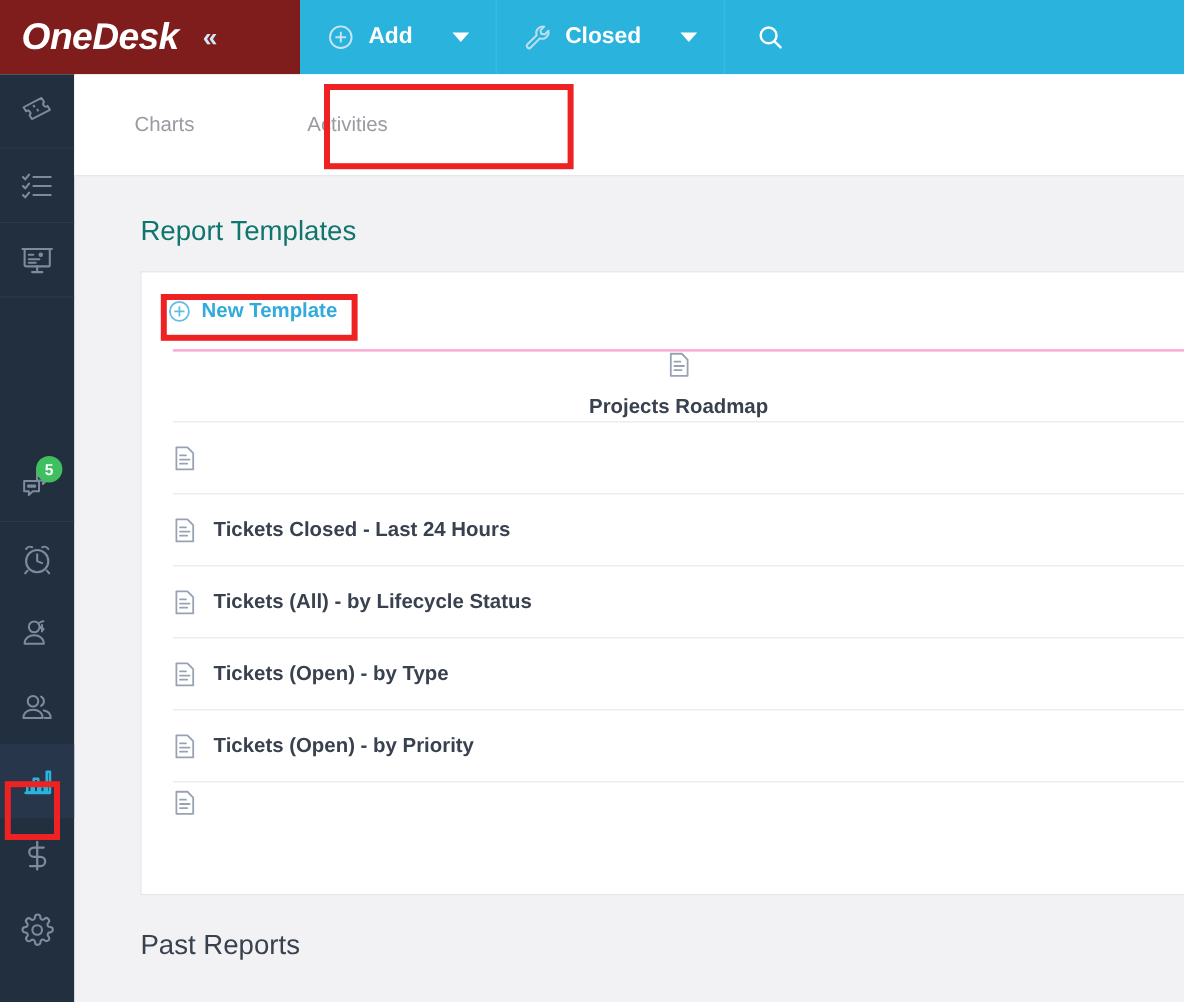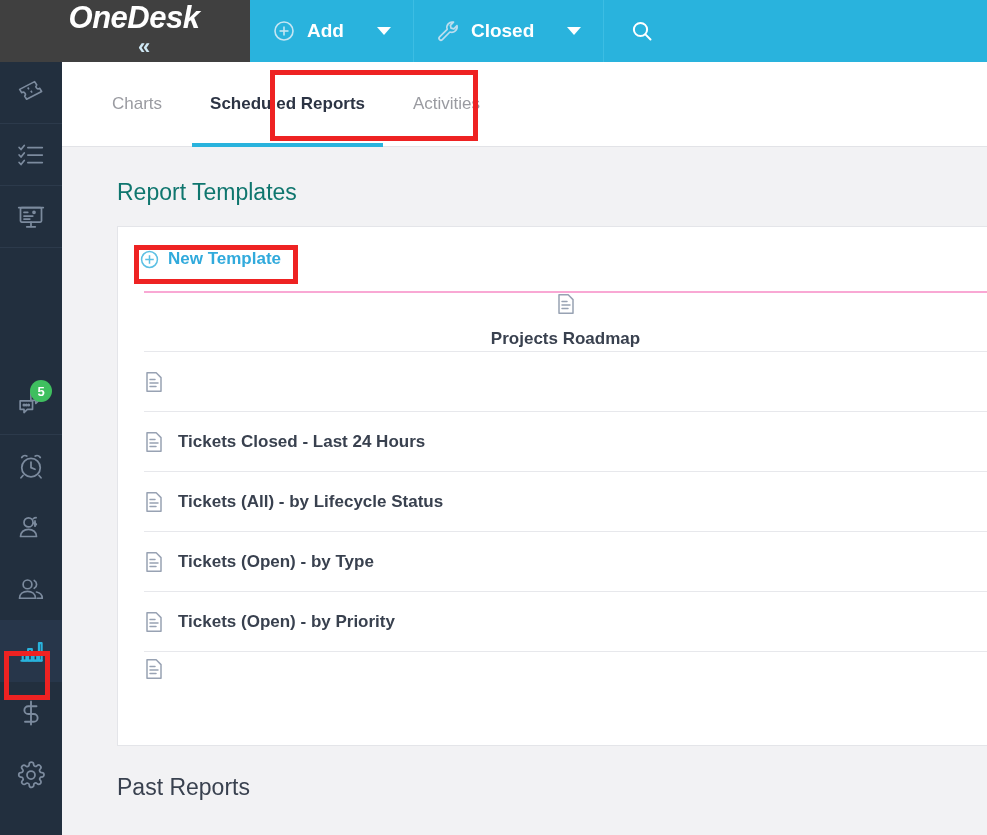--- a/index.html
+++ b/index.html
@@ -10,22 +10,22 @@
     overflow: hidden;
   }
   #app { position: relative; width: 987px; height: 835px; }
 
   
   .topbar {
     position: absolute; top: 0; left: 0; width: 987px; height: 62px;
     background: #29b3dd; display: flex; align-items: stretch;
   }
   .logo-zone {
-    width: 250px; height: 62px; background: #404040;
-    display: flex; align-items: center; padding-left: 18px; flex-direction: column;
+    width: 250px; height: 62px; background: #7f1d1d;
+    display: flex; align-items: center; padding-left: 18px;
   }
   .logo-text {
     color: #ffffff; font-size: 31px; font-weight: bold; font-style: italic;
     letter-spacing: -0.5px; font-family: "Liberation Sans", sans-serif;
   }
   .collapse-btn {
     color: #cfe8f4; font-size: 22px; margin-left: 20px; line-height: 1;
     cursor: pointer; font-weight: bold;
   }
   .tb-item {
@@ -66,20 +66,21 @@
 
   
   .content {
     position: absolute; top: 62px; left: 62px;
     width: 925px; height: 773px; background: #f2f2f4;
   }
   .tabbar {
     position: relative; height: 85px; background: #ffffff;
     display: flex; align-items: center; padding-left: 26px;
     border-bottom: 1px solid #e2e3e7;
+    gap: 46px;
   }
   .tab {
     font-size: 17px; color: #9a9ba1; padding: 0 24px; height: 85px;
     display: flex; align-items: center; cursor: pointer; position: relative;
     white-space: nowrap;
   }
   .tab.active { color: #2c3444; font-weight: bold; }
   .tab.active::after {
     content: ""; position: absolute; left: 6px; right: 6px; bottom: 0;
     height: 4px; background: #29b3dd;
@@ -289,21 +290,20 @@
         </svg>
       </span>
     </div>
 
   </div>
 
   <div class="content">
 
     <div class="tabbar">
       <div class="tab">Charts</div>
-      <div class="tab active">Scheduled Reports</div>
       <div class="tab">Activities</div>
     </div>
 
     <div class="panel">
       <div class="section-title">Report Templates</div>
 
       <div class="card">
         <div class="new-template">
           <span>
             <svg class="plus-circle" viewBox="0 0 24 24" fill="none" stroke="#5cc0e4" stroke-width="1.9">

